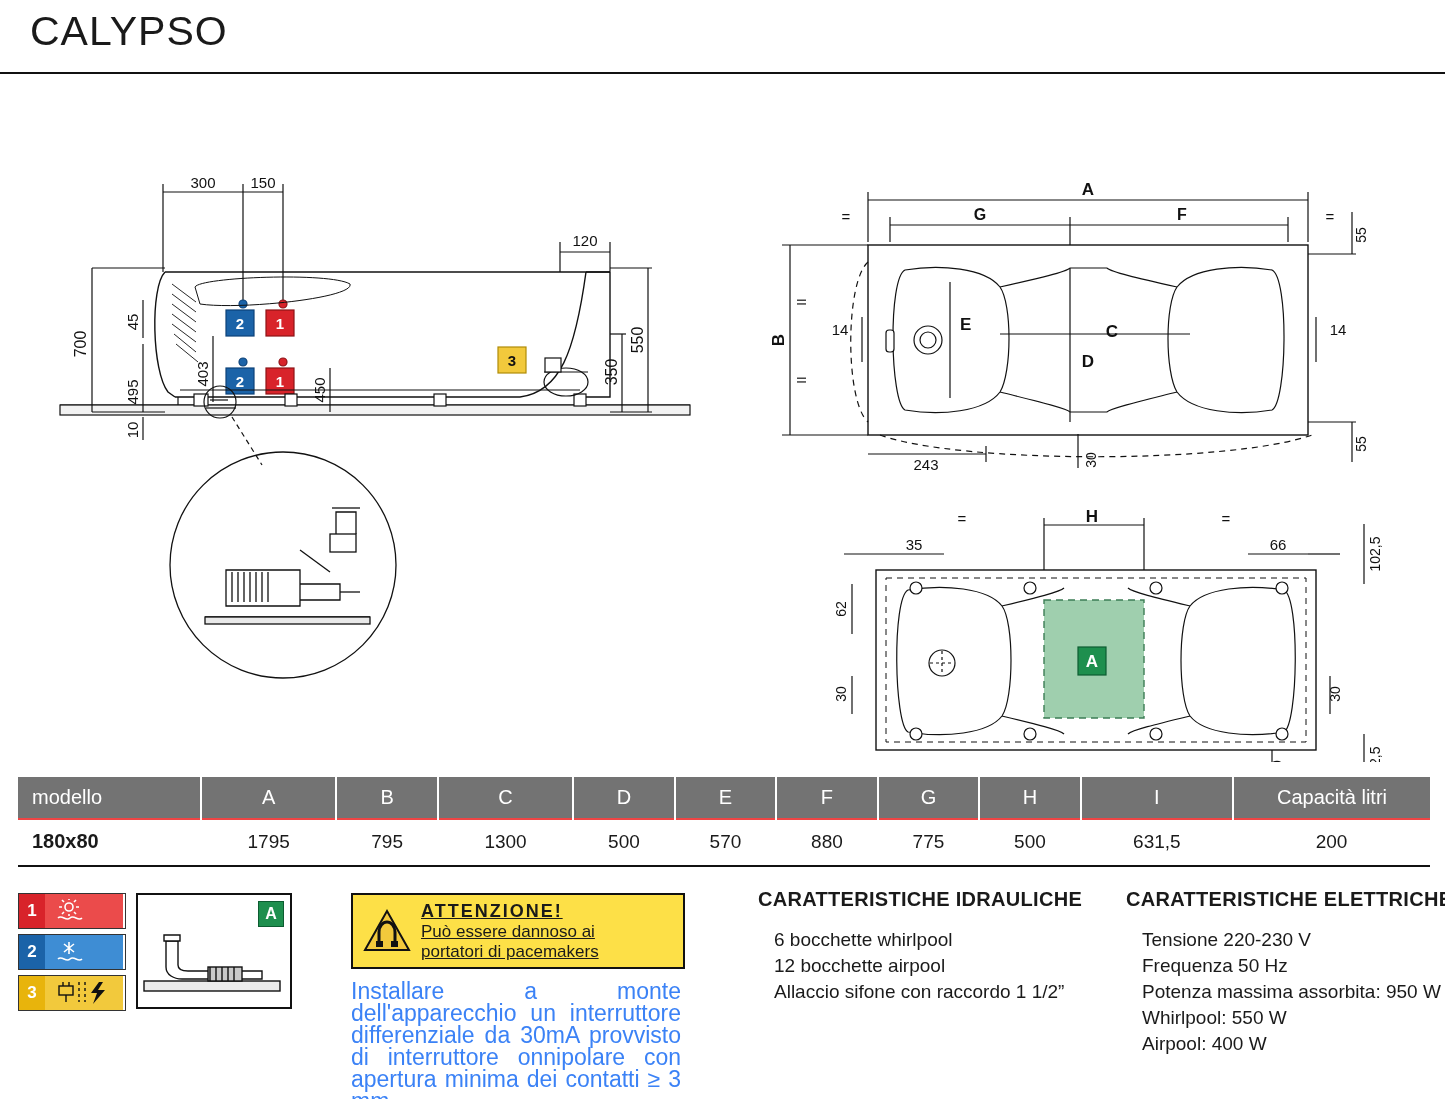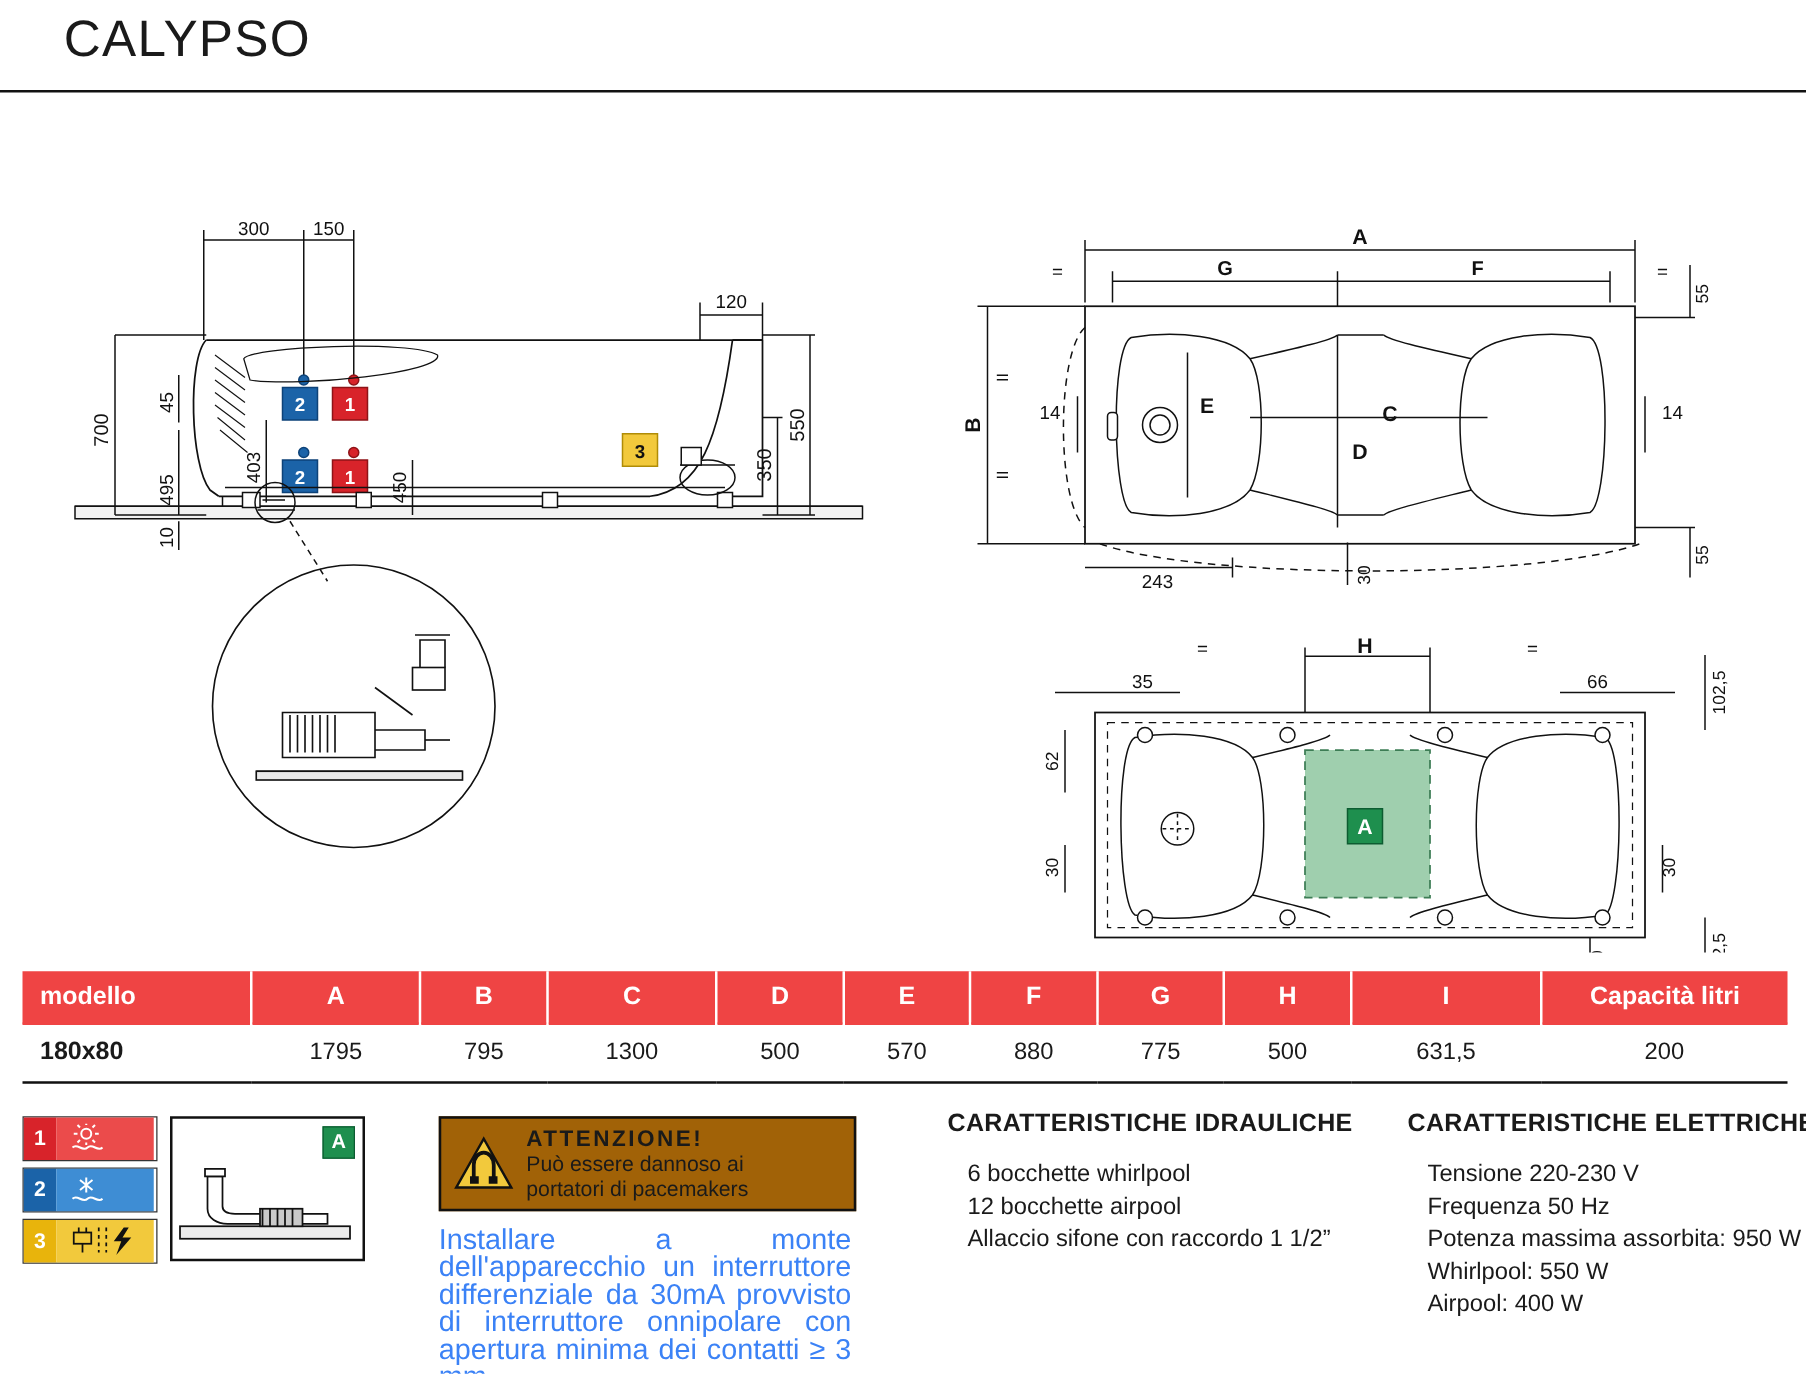--- a/index.html
+++ b/index.html
@@ -13,39 +13,39 @@
   }
   .page{position:relative;width:1445px;height:1099px;}
 
   
   .header{
     position:absolute;left:0;top:0;width:1445px;height:72px;
     border-bottom:2px solid #111;
   }
   .title{
     position:absolute;left:30px;top:8px;
-    font-size:41px;letter-spacing:1px;color:#1a1a1a;font-weight:400;margin-left:21px;
+    font-size:41px;letter-spacing:1px;color:#1a1a1a;font-weight:400;
   }
   .subtitle{
     position:absolute;right:26px;top:10px;
     font-size:37px;letter-spacing:1px;color:#9a9a9a;font-weight:700;
   }
 
   
   .drawings{position:absolute;left:0;top:72px;width:1445px;height:690px;}
   svg{display:block;}
   text{font-family:"Liberation Sans", sans-serif;}
 
   
   .table{
     position:absolute;left:18px;top:777px;width:1412px;
   }
   table{border-collapse:collapse;width:1412px;}
   thead th{
-    background:#ef4444;color:#ffffff;font-size:20px;font-weight:700;
+    background:#737373;color:#ffffff;font-size:20px;font-weight:400;
     padding:9px 0;text-align:center;border-right:2px solid #ffffff;
   }
   thead th.first{text-align:left;padding-left:14px;width:168px;}
   thead th.last{border-right:none;width:196px;}
   tbody td{
     font-size:19px;color:#1a1a1a;text-align:center;padding:10px 0 12px 0;
     border-bottom:2px solid #111;border-top:2px solid #ef4444;
   }
   tbody td.first{text-align:left;padding-left:14px;font-weight:700;font-size:20px;}
 
@@ -70,22 +70,22 @@
     border:2px solid #111;background:#fff;
   }
   .a-badge{
     position:absolute;right:6px;top:6px;width:24px;height:24px;background:#1e8f4e;
     color:#fff;font-weight:700;font-size:16px;display:flex;align-items:center;justify-content:center;
     border:1px solid #0c5c31;
   }
 
   .warn-box{
     position:absolute;left:333px;top:5px;width:330px;height:72px;
-    border:2px solid #111;background:#a16207;
-    display:flex;align-items:center;
+    border:2px solid #111;background:#fde047;
+    display:flex;align-items:center;text-decoration:underline;
   }
   .warn-tri{margin-left:10px;margin-right:10px;}
   .warn-txt{font-size:17px;line-height:20px;color:#1a1a1a;}
   .warn-txt b{letter-spacing:2px;font-size:18px;}
   .warn-note{
     position:absolute;left:333px;top:92px;width:330px;
     font-size:23px;line-height:22px;color:#3b82f6;text-align:justify;
   }
 
   .col-hydr{position:absolute;left:740px;top:0px;width:340px;}

